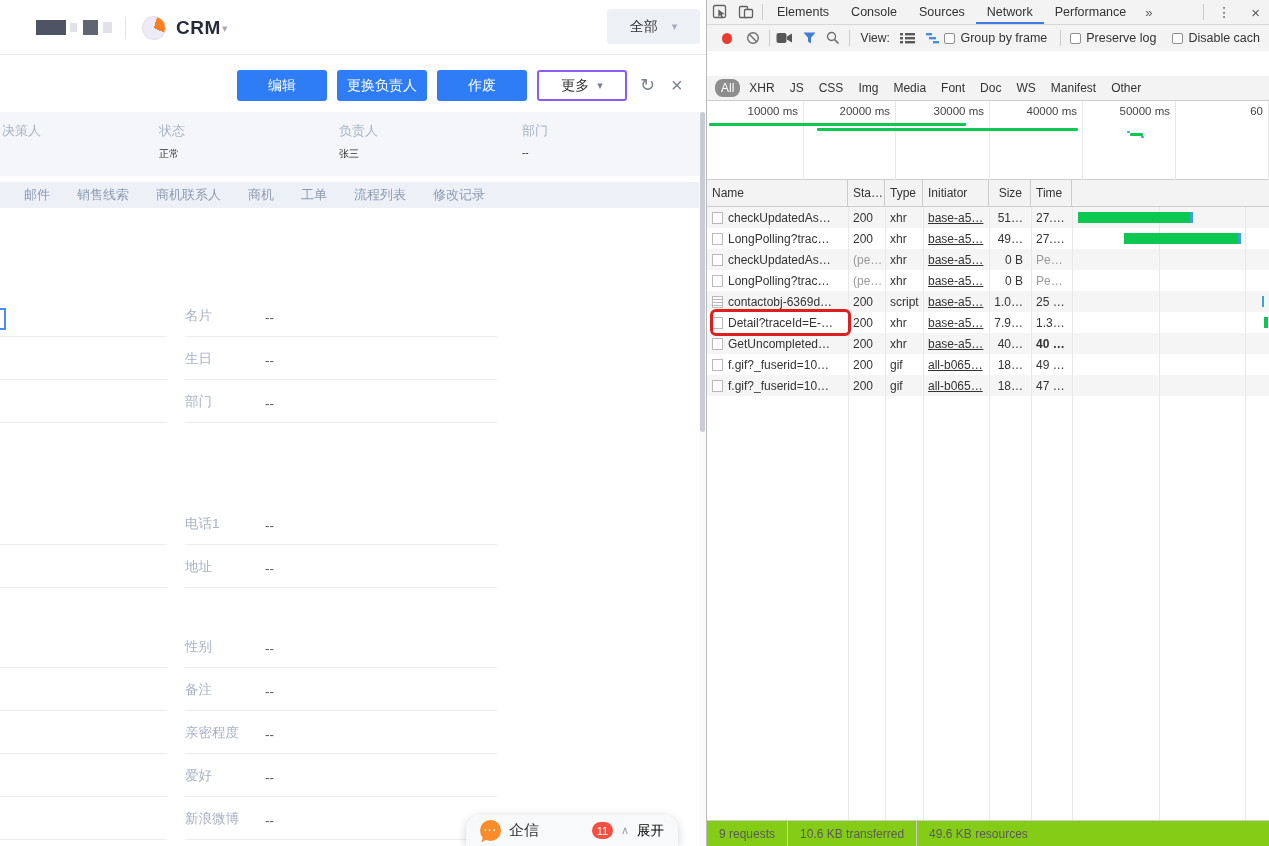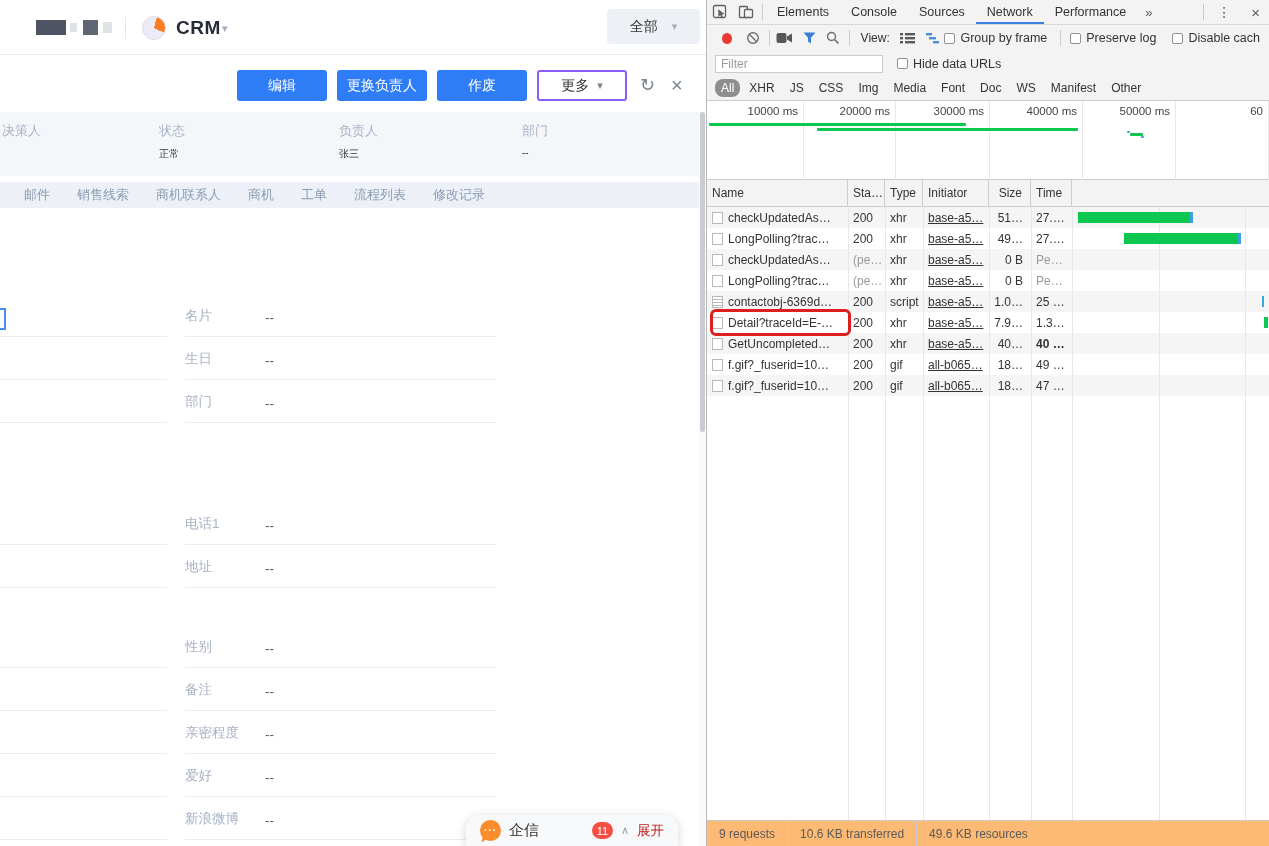--- a/index.html
+++ b/index.html
@@ -50,21 +50,21 @@
     display:flex; align-items:center; padding:0 14px; gap:8px; cursor:pointer; }
   #qixin-bubble { width:21px; height:21px; border-radius:50%; background:#fb8c2c; color:#fff; font-size:10px; font-weight:bold;
     display:flex; align-items:center; justify-content:center; letter-spacing:1px; position:relative; }
   #qixin-bubble::after { content:""; position:absolute; left:2px; bottom:-2px; width:0; height:0;
     border-left:5px solid #fb8c2c; border-bottom:5px solid transparent; transform:rotate(12deg); }
   #qixin-name { font-size:15px; color:#333; flex:0 0 auto; }
   #qixin-spacer { flex:1; }
   #qixin-badge { min-width:21px; height:17px; border-radius:9px; background:#f44f42; color:#fff; font-size:11px;
     display:flex; align-items:center; justify-content:center; padding:0 4px; }
   #qixin-chevron { color:#9aa0a8; font-size:11px; }
-  #qixin-expand { color:#b91c1c; font-size:13.5px; }
+  #qixin-expand { color:#000000; font-size:13.5px; }
 
   
   #devtools { position:absolute; left:706px; top:0; width:563px; height:846px; background:#fff;
     border-left:1px solid #b9b9b9; font-size:12px; color:#333; overflow:hidden; }
   #dt-tabbar { position:absolute; left:0; top:0; width:563px; height:25px; background:#f3f3f3;
     border-bottom:1px solid #d8d8d8; display:flex; align-items:center; }
   .dt-toolicon { width:26px; height:24px; display:flex; align-items:center; justify-content:center; cursor:pointer; }
   .vsep { width:1px; height:16px; background:#ccc; margin:0 3px; }
   .dt-tab { padding:0 11px; height:24px; line-height:24px; font-size:12.5px; color:#333; cursor:pointer; }
   .dt-tab.active { border-bottom:2px solid #3b7de3; }
@@ -118,21 +118,21 @@
     margin:0 5px 0 0; vertical-align:-2px; flex:0 0 auto; }
   .fileicon.script { background:linear-gradient(#fff 2px,#b9b9b9 2px,#b9b9b9 3px,#fff 3px,#fff 5px,#b9b9b9 5px,#b9b9b9 6px,#fff 6px,#fff 8px,#b9b9b9 8px,#b9b9b9 9px,#fff 9px); }
   .wseg { position:absolute; top:5px; height:11px; z-index:3; }
 
   #dt-gridlines { position:absolute; left:0; top:207px; width:563px; height:613px; pointer-events:none; }
   .col-line { position:absolute; top:0; width:1px; height:613px; background:#e8e8e8; }
 
   #annotation { position:absolute; left:3px; top:309px; width:141px; height:27px; border:3px solid #dd1f1f;
     border-radius:6px; z-index:6; pointer-events:none; }
 
-  #dt-statusbar { position:absolute; left:0; top:820px; width:563px; height:26px; background:#fdba74;
+  #dt-statusbar { position:absolute; left:0; top:820px; width:563px; height:26px; background:#84cc16;
     border-top:1px solid #ccc; display:flex; align-items:center; color:#5a5a5a; }
   .sb-item { padding:0 12px; font-size:12px; }
   .sb-sep { width:1px; height:25px; background:#ccc; }
 </style>
 </head>
 <body>
 
 <div id="crm">
   <div id="crm-topbar">
     <span class="logo-block" style="left:36px;top:20px;width:30px;height:15px;"></span>
@@ -352,27 +352,20 @@
     </span>
     <span class="cb"></span>
     <span class="cb-label">Group by frame</span>
     <span class="vsep"></span>
     <span class="cb" style="margin-left:6px;"></span>
     <span class="cb-label">Preserve log</span>
     <span class="cb" style="margin-left:6px;"></span>
     <span class="cb-label">Disable cach</span>
   </div>
 
-  <div id="dt-filterbar">
-    <input id="filter-input" type="text" placeholder="Filter" style="">
-    <span id="hide-data">
-      <span class="cb"></span>
-      <span class="cb-label">Hide data URLs</span>
-    </span>
-  </div>
 
   <div id="dt-pills">
       <span class="pill active">All</span>
       <span class="pill">XHR</span>
       <span class="pill">JS</span>
       <span class="pill">CSS</span>
       <span class="pill">Img</span>
       <span class="pill">Media</span>
       <span class="pill">Font</span>
       <span class="pill">Doc</span>

